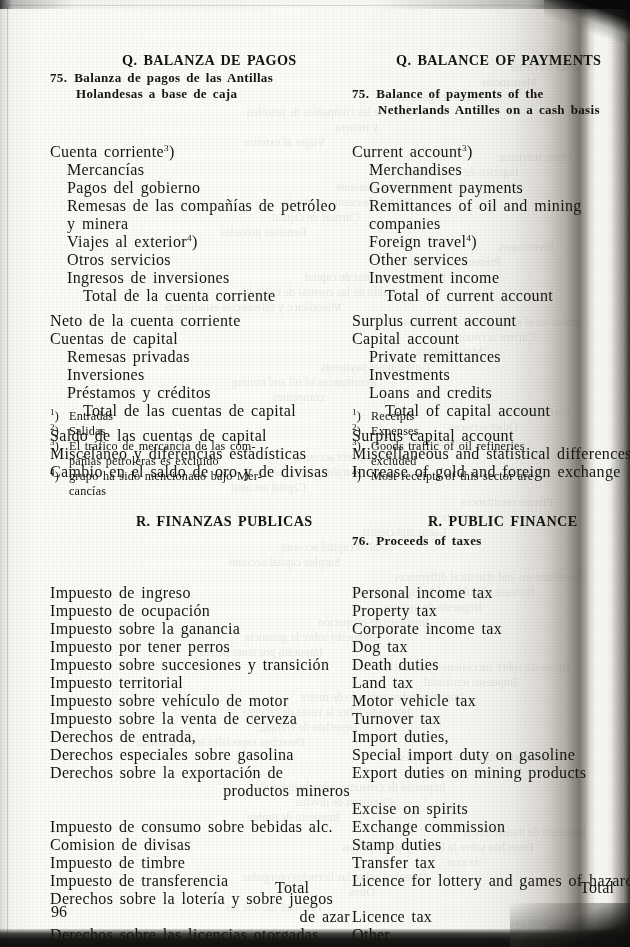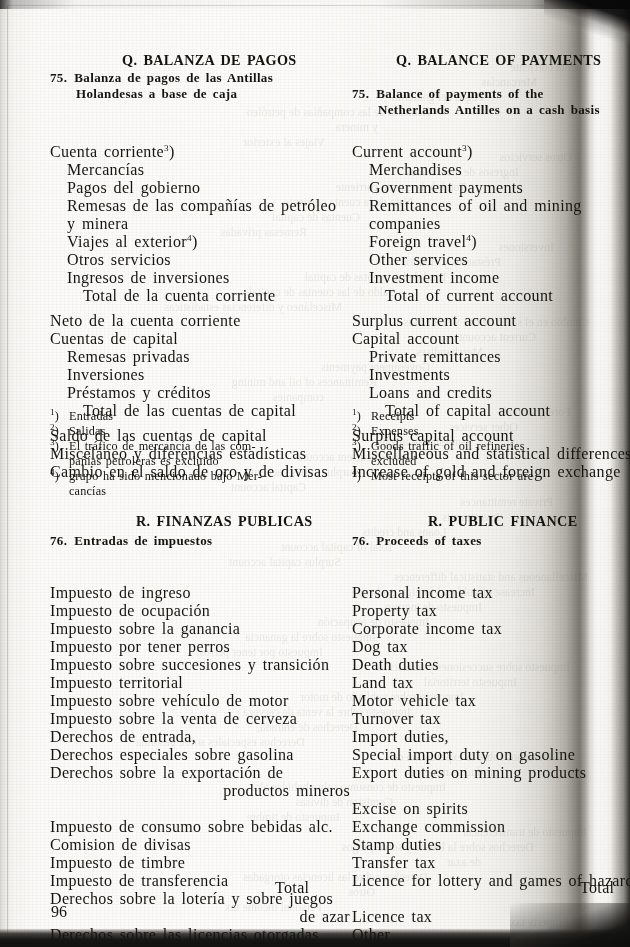--- a/index.html
+++ b/index.html
@@ -290,23 +290,20 @@
         <div class="fn-row">
           <span class="fn-mark"><sup>4</sup>)</span>
           <span class="fn-body"><span>Most  receipts  of  this  sector  are</span></span>
         </div>
       </div>
 
     <div class="sec-head sp" style="left:428px; top:513px;">R.  PUBLIC FINANCE</div>
 
     <div class="sec-head sp" style="left:136px; top:513px;">R.  FINANZAS PUBLICAS</div>
 
-    <div class="sec-sub sp" style="left:50px; top:533px;">
-      <span class="num">76.</span><span>Entradas  de  impuestos</span>
-    </div>
 
     <div class="sec-sub sp" style="left:352px; top:533px;">
       <span class="num">76.</span><span>Proceeds of taxes</span>
     </div>
 
     <div class="block sp" style="left:50px; top:584px; width:300px;">
         <div class="line">Impuesto  de  ingreso</div>
         <div class="line">Impuesto  de  ocupación</div>
         <div class="line">Impuesto  sobre  la  ganancia</div>
         <div class="line">Impuesto  por  tener  perros</div>

